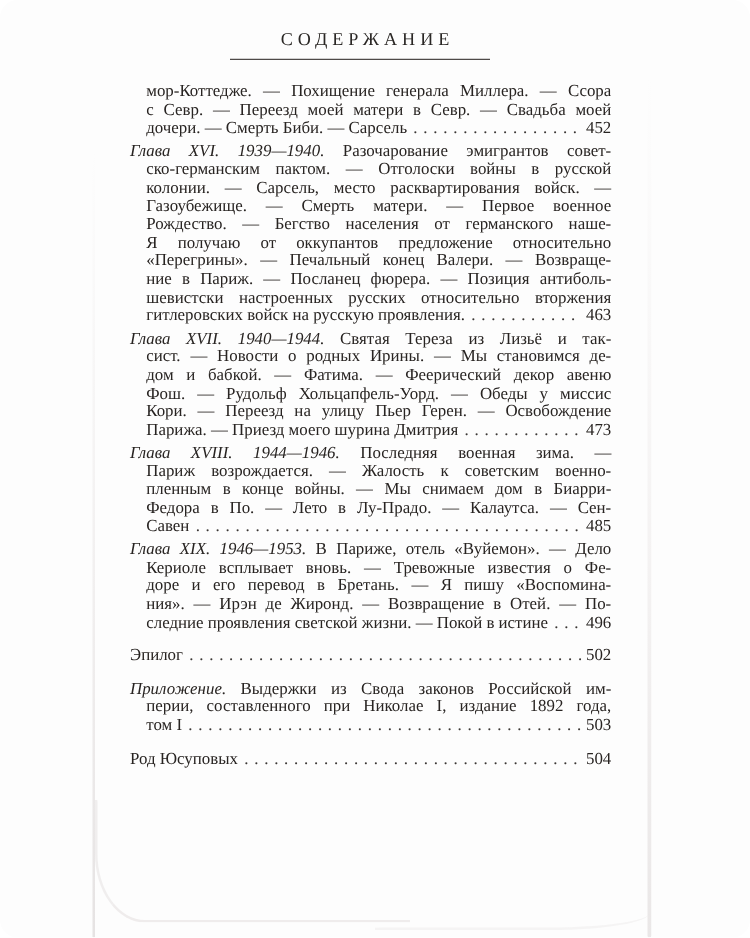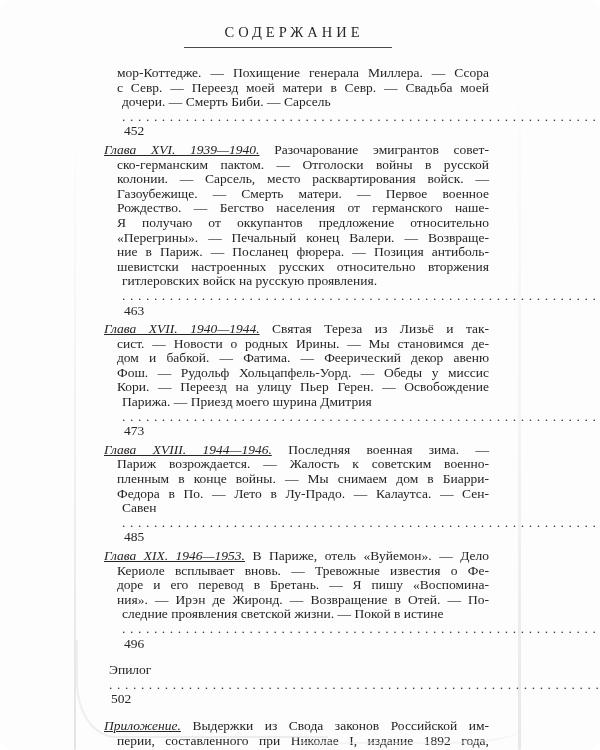--- a/index.html
+++ b/index.html
@@ -61,32 +61,32 @@
   .line { min-height: 14.6px; }
   .line.cont { padding-left: 13px; }
 
   
   .jline {
     text-align: justify;
     text-align-last: justify;
     -moz-text-align-last: justify;
   }
   
-  .pline { display: flex; align-items: baseline; flex-direction: column; }
+  .pline { display: flex; align-items: baseline; }
   .pline .txt { flex: none; white-space: pre; }
   .pline .leader {
     flex: 1 1 auto; min-width: 0;
     overflow: hidden; white-space: nowrap;
     letter-spacing: 4.6px;
     margin-left: 5px; margin-right: 2px;
     color: #3a3634;
   }
   .pline .pg { flex: none; padding-left: 2px; }
 
-  .it { font-style: italic; text-decoration: underline; }
+  .it { font-style: italic; }
 </style>
 </head>
 <body>
 
 <div class="page">
   <div class="title">СОДЕРЖАНИЕ</div>
   <div class="title-rule"></div>
 
   <div class="toc">
       <div class="entry">

